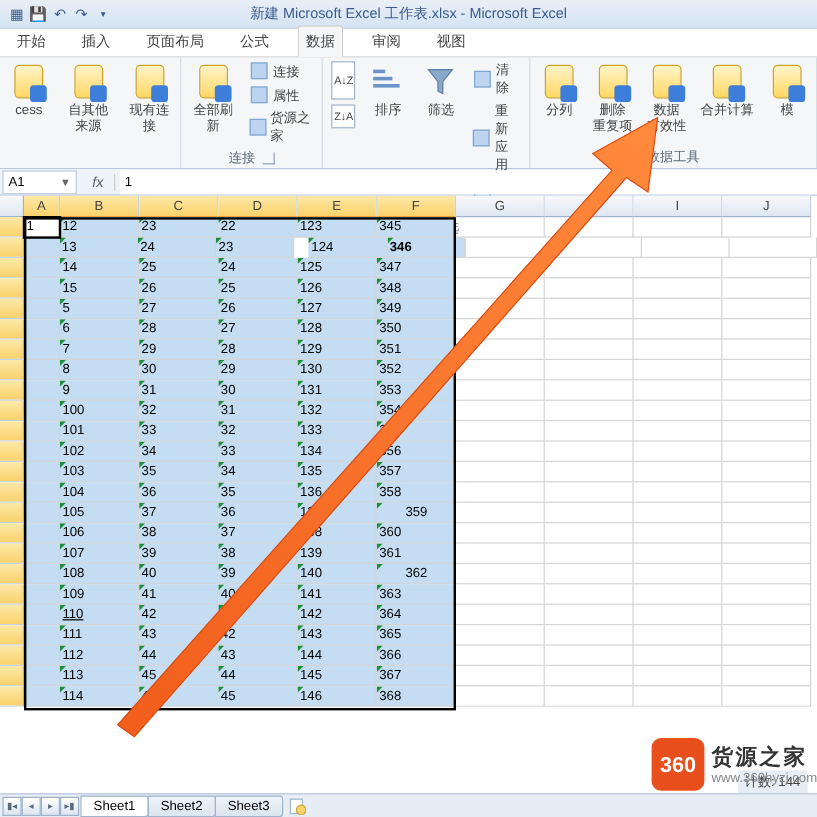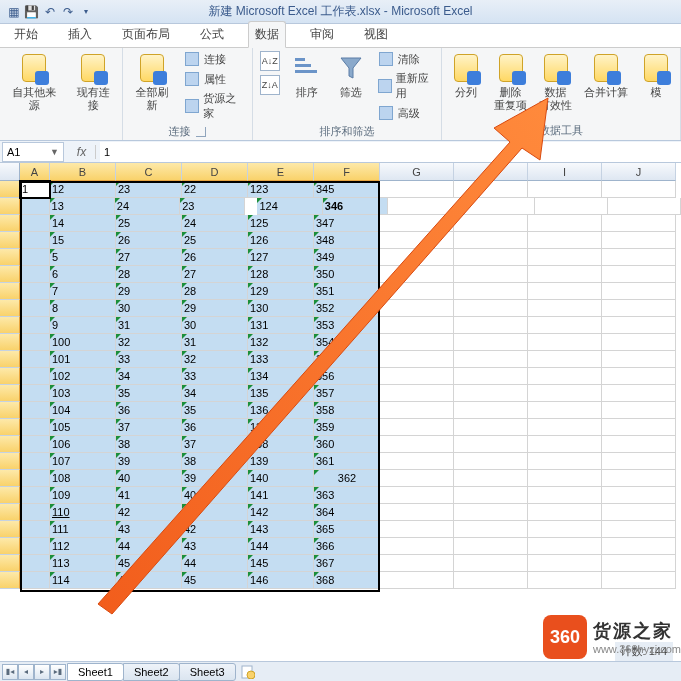--- a/index.html
+++ b/index.html
@@ -94,20 +94,26 @@
   </div>
 
 <div class="ribbon">
 
   <div class="rgroup">
     <div class="rgroup-body" id="rg0">
         <div class="rbtn-large">
           <div class="ricon">
             <div class="ico-db"></div>
           </div>
+          <div class="rlabel">cess</div>
+        </div>
+        <div class="rbtn-large">
+          <div class="ricon">
+            <div class="ico-db"></div>
+          </div>
           <div class="rlabel">自其他来源</div>
         </div>
         <div class="rbtn-large">
           <div class="ricon">
             <div class="ico-db"></div>
           </div>
           <div class="rlabel">现有连接</div>
         </div>
       </div>
   </div>
@@ -144,21 +150,21 @@
     <div class="rgroup-label">
         <span>连接</span>
         <span class="launcher"></span>
       </div>
   </div>
 
   <div class="rgroup">
     <div class="rgroup-body">
       <div class="rcol" id="rg2a">
           <div class="rbtn-small">
-            <span class="ricon" style="font-size:9px;background:#fff;border:1px solid #9fb4cc;width:20px;height:20px;line-height:9px;padding:1px;">A↓Z</span>
+            <span class="ricon" style="font-size:9px;background:#fff;border:1px solid #9fb4cc;width:20px;height:32px;line-height:9px;padding:1px;">A↓Z</span>
           </div>
           <div class="rbtn-small">
             <span class="ricon" style="font-size:9px;background:#fff;border:1px solid #9fb4cc;width:20px;height:20px;line-height:9px;padding:1px;">Z↓A</span>
           </div>
         </div>
       <div class="rbtn-large">
           <div class="ricon">
             <svg width="28" height="28">
               <rect x="2" y="4" width="10" height="3" fill="#6b94c8"></rect>
               <rect x="2" y="10" width="16" height="3" fill="#6b94c8"></rect>
@@ -444,21 +450,21 @@
         <div class="cell" style="width: 74px;"></div>
         <div class="cell" style="width: 74px;"></div>
       </div>
       <div class="row">
         <div class="row-h sel"></div>
         <div class="cell sel" style="width: 30px;"></div>
         <div class="cell sel" style="width: 66px;"><span class="tri"></span>105</div>
         <div class="cell sel" style="width: 66px;"><span class="tri"></span>37</div>
         <div class="cell sel" style="width: 66px;"><span class="tri"></span>36</div>
         <div class="cell sel" style="width: 66px;"><span class="tri"></span>137</div>
-        <div class="cell sel" style="width: 66px;"><span class="tri"></span>359</div>
+        <div class="cell sel" style="width: 66px; text-align: center;"><span class="tri"></span>359</div>
         <div class="cell" style="width: 74px;"></div>
         <div class="cell" style="width: 74px;"></div>
         <div class="cell" style="width: 74px;"></div>
         <div class="cell" style="width: 74px;"></div>
       </div>
       <div class="row">
         <div class="row-h sel"></div>
         <div class="cell sel" style="width: 30px;"></div>
         <div class="cell sel" style="width: 66px;"><span class="tri"></span>106</div>
         <div class="cell sel" style="width: 66px;"><span class="tri"></span>38</div>

